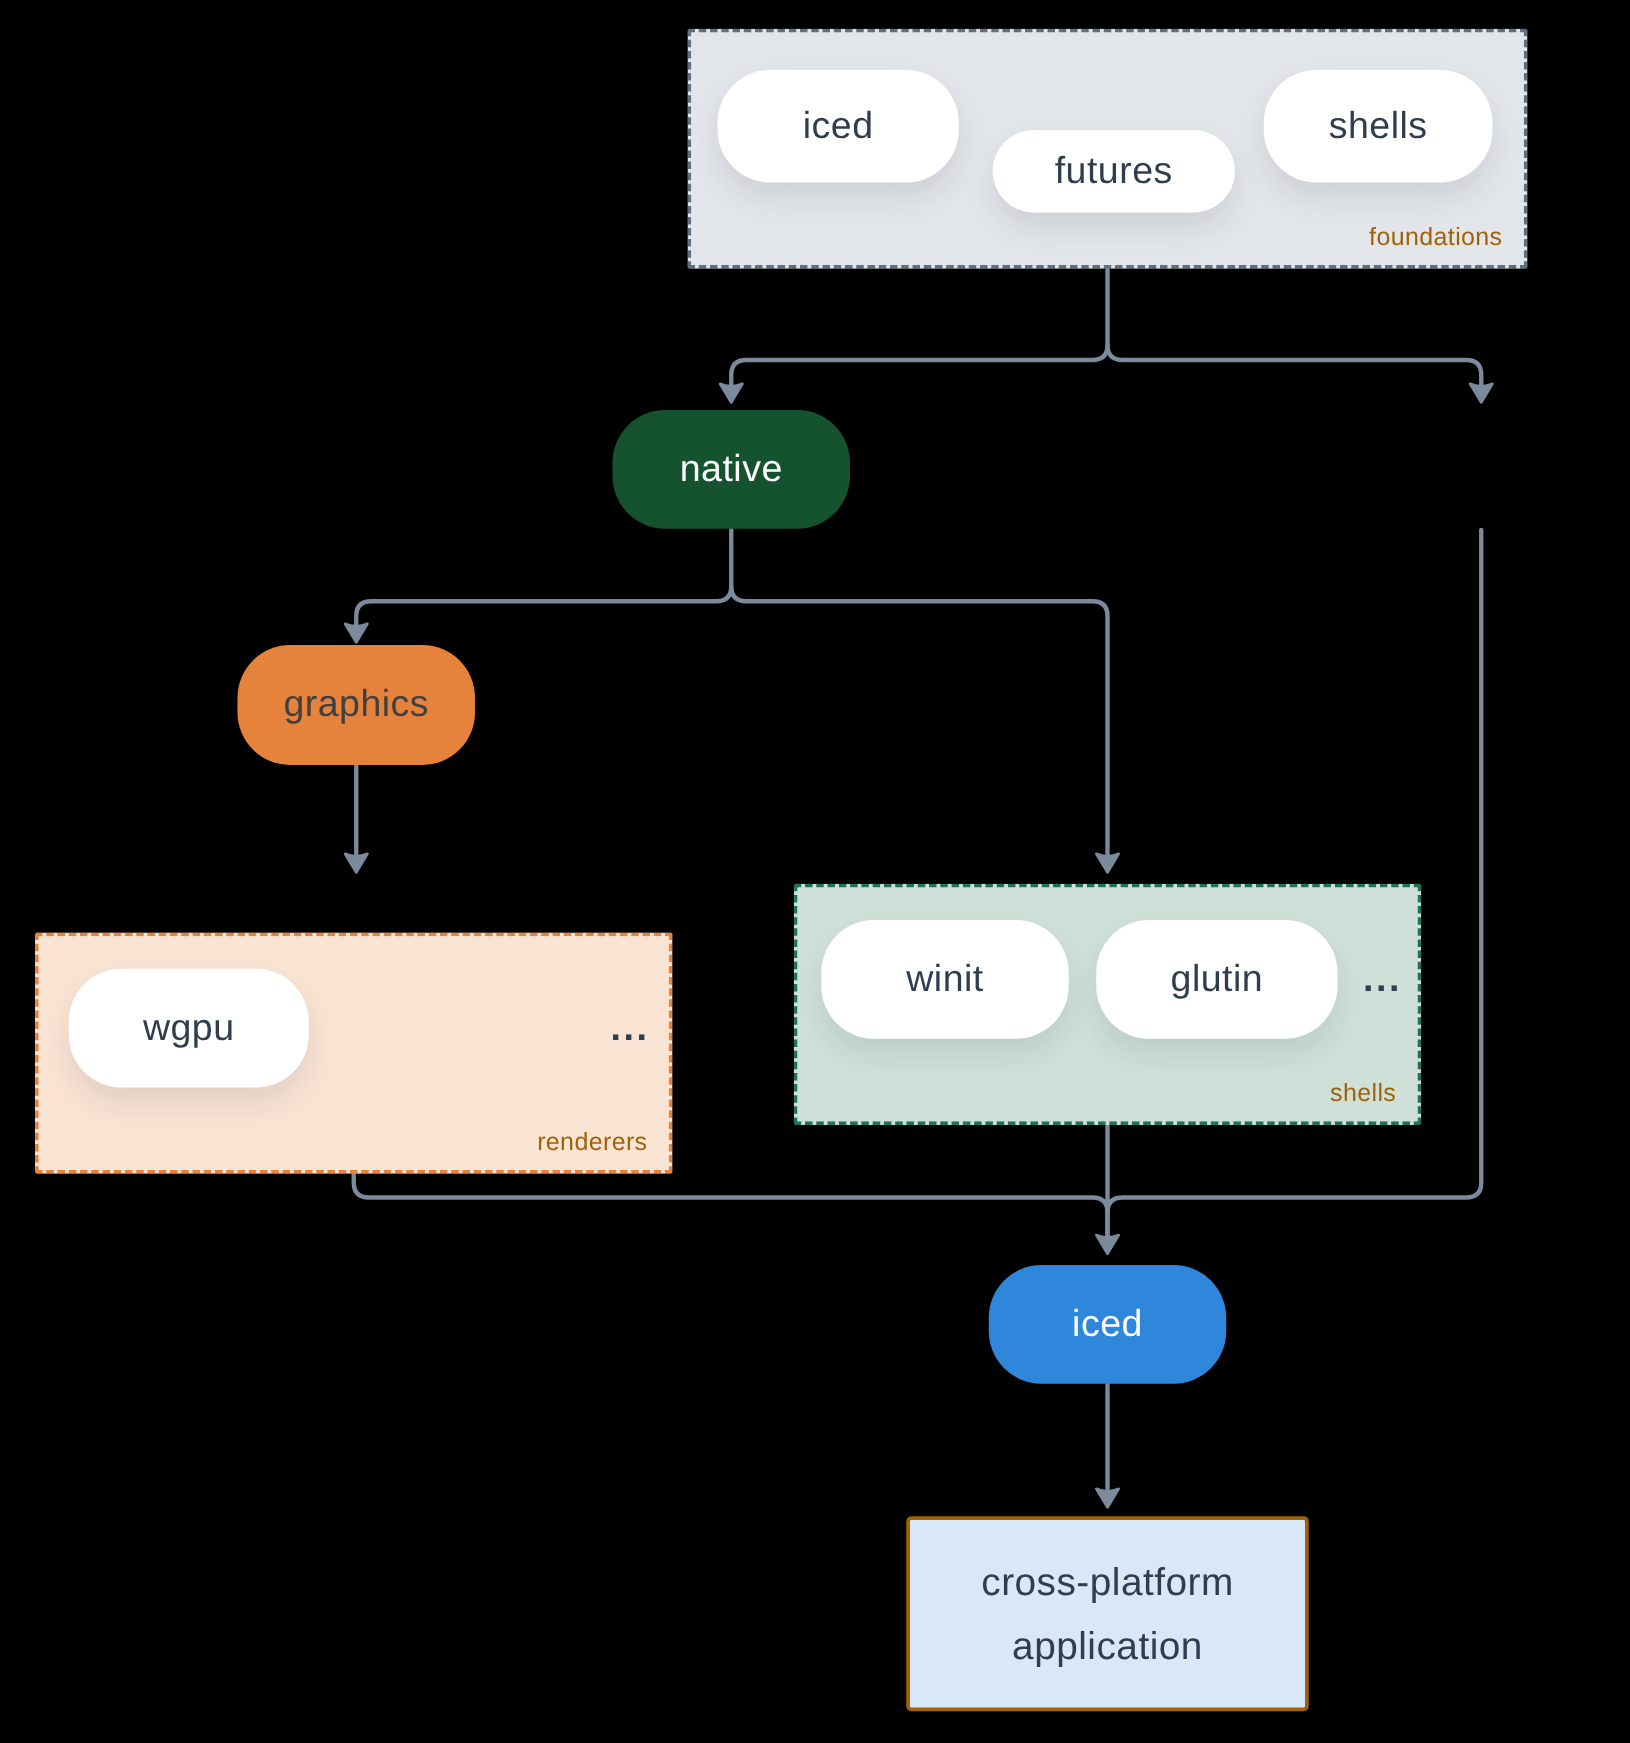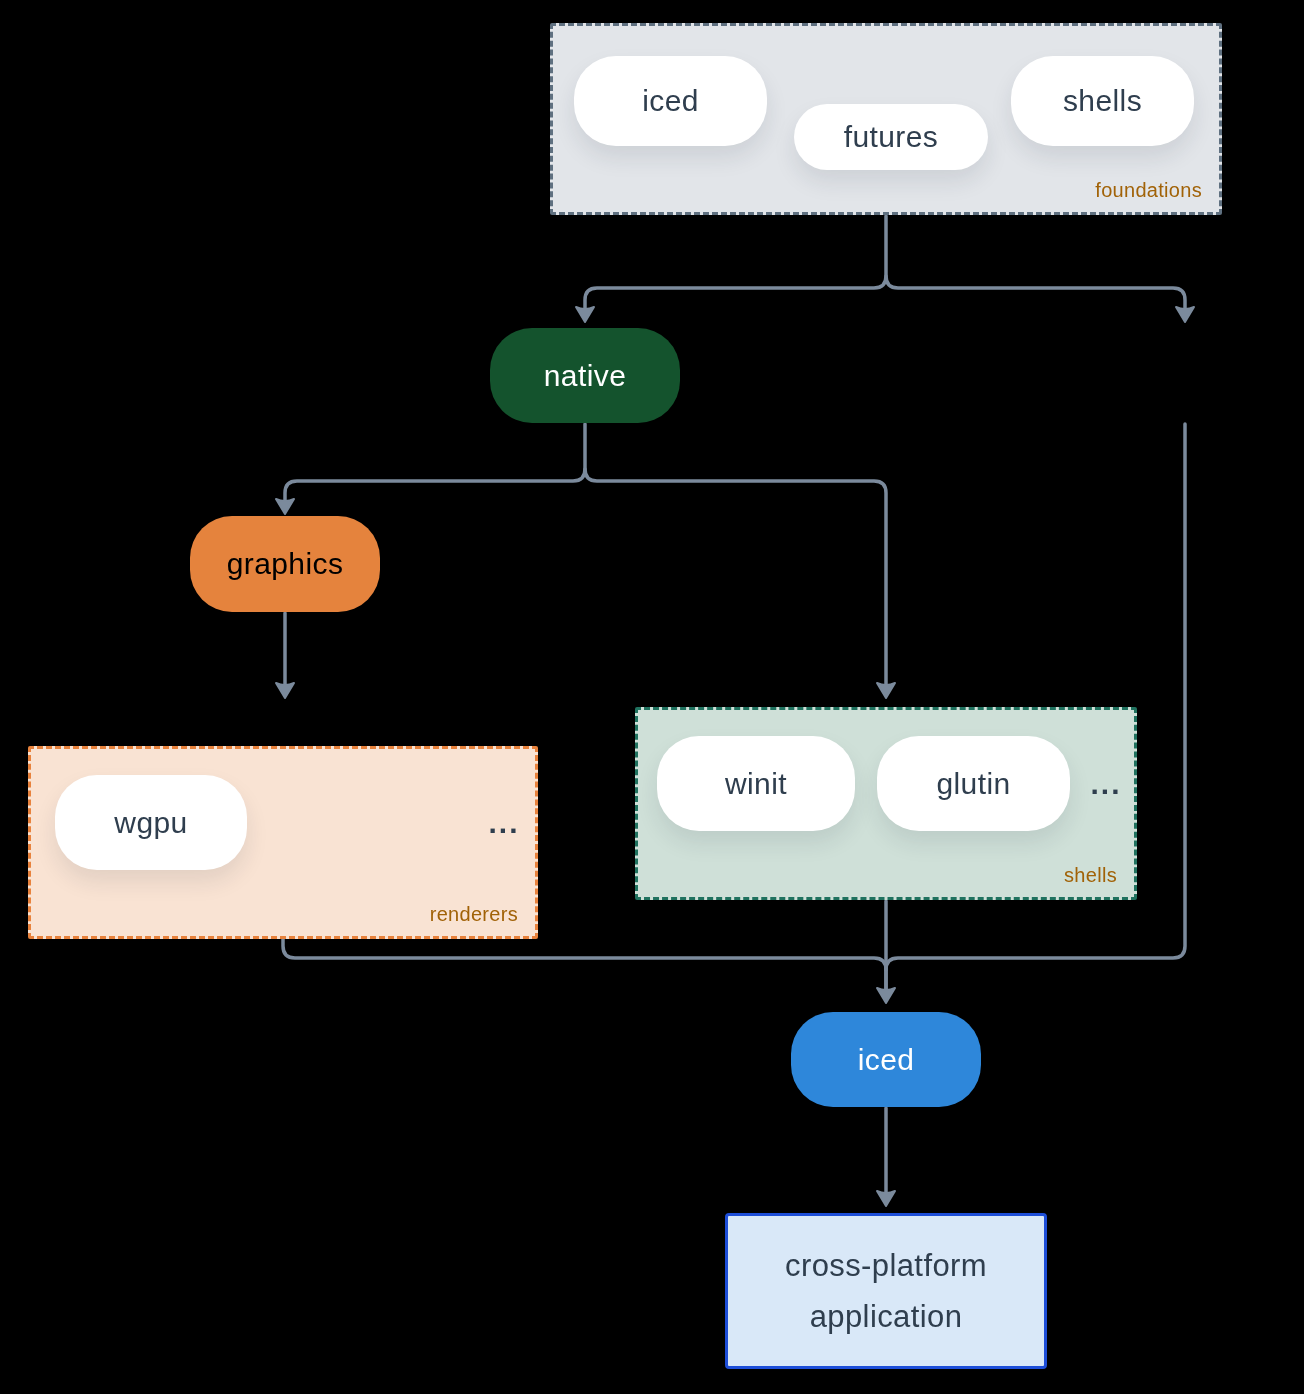--- a/index.html
+++ b/index.html
@@ -22,21 +22,21 @@
     align-items: center;
     justify-content: center;
     border-radius: 42px;
     font-size: 30px;
     font-weight: 500;
     letter-spacing: 0.4px;
     white-space: nowrap;
   }
   .node.white { background: #ffffff; color: #2f3e4e; box-shadow: 0 12px 22px rgba(30,42,54,0.10); }
   .node.purple { background: #14532d; color: #ffffff; }
-  .node.orange { background: #e5833d; color: #000000; text-align: right; }
+  .node.orange { background: #e5833d; color: #404040; text-align: right; }
   .node.blue   { background: #2e87da; color: #ffffff; }
 
   .group { position: absolute; border-radius: 2px; }
   .group.foundations { background: #e2e5e9; border: 3px dashed #5f7080; }
   .group.renderers   { background: #f9e3d3; border: 3px dashed #e8823c; }
   .group.shells      { background: #cfe0d8; border: 3px dashed #20725f; }
   .group-label {
     position: absolute;
     right: 17px;
     bottom: 10px;
@@ -50,21 +50,21 @@
     align-items: center;
     justify-content: center;
     font-size: 30px;
     font-weight: 700;
     color: #2f3e4e;
     letter-spacing: 2px;
   }
   .app-box {
     position: absolute;
     background: #d9e8f8;
-    border: 3px solid #1d4ed8;
+    border: 3px solid #a16207;
     border-radius: 4px;
     display: flex;
     flex-direction: column;
     align-items: center;
     justify-content: center;
     gap: 15px;
     color: #2f3e4e;
     font-size: 31px;
     letter-spacing: 0.4px;
   }

